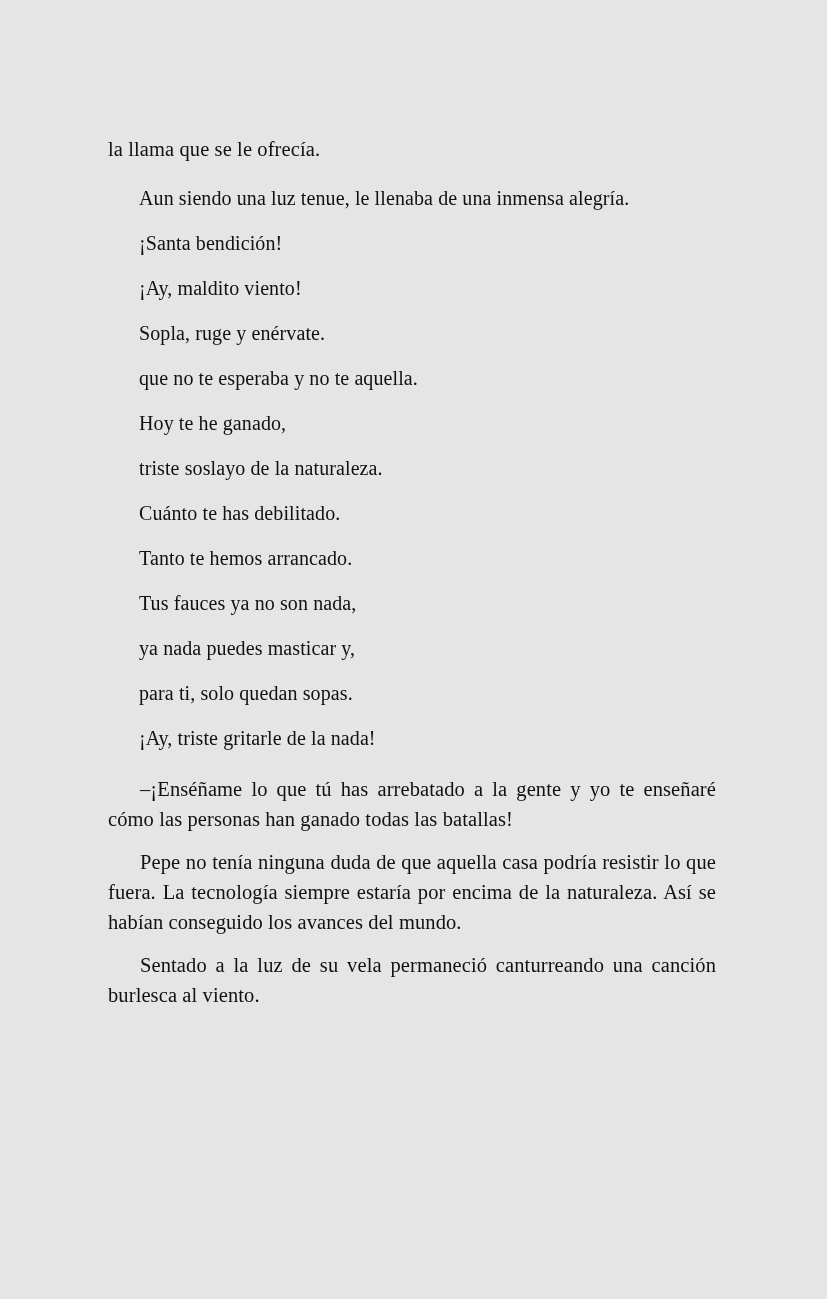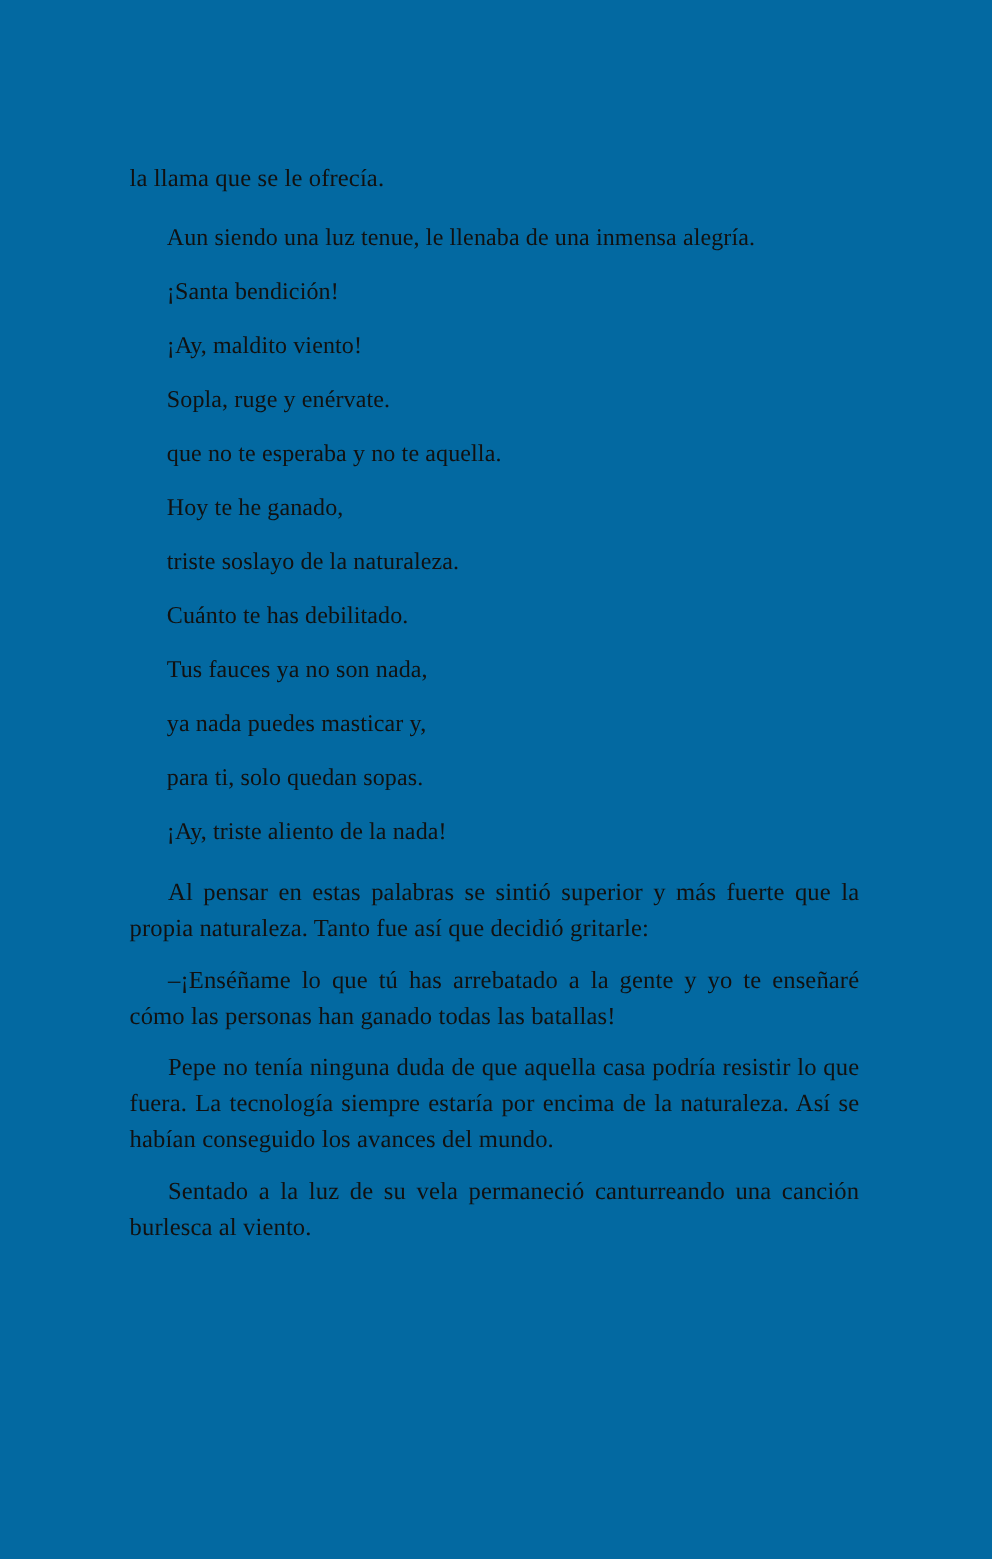--- a/index.html
+++ b/index.html
@@ -16,21 +16,21 @@
     color: #111111;
     -webkit-font-smoothing: antialiased;
   }
 
   .page {
     position: absolute;
     left: 0;
     top: 0;
     width: 827px;
     height: 1299px;
-    background: #0369a1;
+    background: #e5e5e5;
   }
 
   .text-column {
     position: absolute;
     left: 108px;
     top: 134px;
     width: 608px;
   }
 
   
@@ -94,27 +94,27 @@
 
     <div class="verse-block">
       <p class="verse-line">Aun siendo una luz tenue, le llenaba de una inmensa alegría.</p>
       <p class="verse-line">¡Santa bendición!</p>
       <p class="verse-line">¡Ay, maldito viento!</p>
       <p class="verse-line">Sopla, ruge y enérvate.</p>
       <p class="verse-line">que no te esperaba y no te aquella.</p>
       <p class="verse-line">Hoy te he ganado,</p>
       <p class="verse-line">triste soslayo de la naturaleza.</p>
       <p class="verse-line">Cuánto te has debilitado.</p>
+      <p class="verse-line">Tanto te hemos arrancado.</p>
       <p class="verse-line">Tus fauces ya no son nada,</p>
       <p class="verse-line">ya nada puedes masticar y,</p>
       <p class="verse-line">para ti, solo quedan sopas.</p>
-      <p class="verse-line">¡Ay, triste aliento de la nada!</p>
+      <p class="verse-line">¡Ay, triste gritarle de la nada!</p>
     </div>
 
     <div class="prose-group">
-      <p class="prose last-line-left">Al pensar en estas palabras se sintió superior y más fuerte que la propia naturaleza. Tanto fue así que decidió gritarle:</p>
       <p class="prose last-line-left">–¡Enséñame lo que tú has arrebatado a la gente y yo te enseñaré cómo las personas han ganado todas las batallas!</p>
       <p class="prose last-line-left">Pepe no tenía ninguna duda de que aquella casa podría resistir lo que fuera. La tecnología siempre estaría por encima de la naturaleza. Así se habían conseguido los avances del mundo.</p>
       <p class="prose last-line-left">Sentado a la luz de su vela permaneció canturreando una canción burlesca al viento.</p>
     </div>
 
   </div>
 </div>
 
 </body></html>

